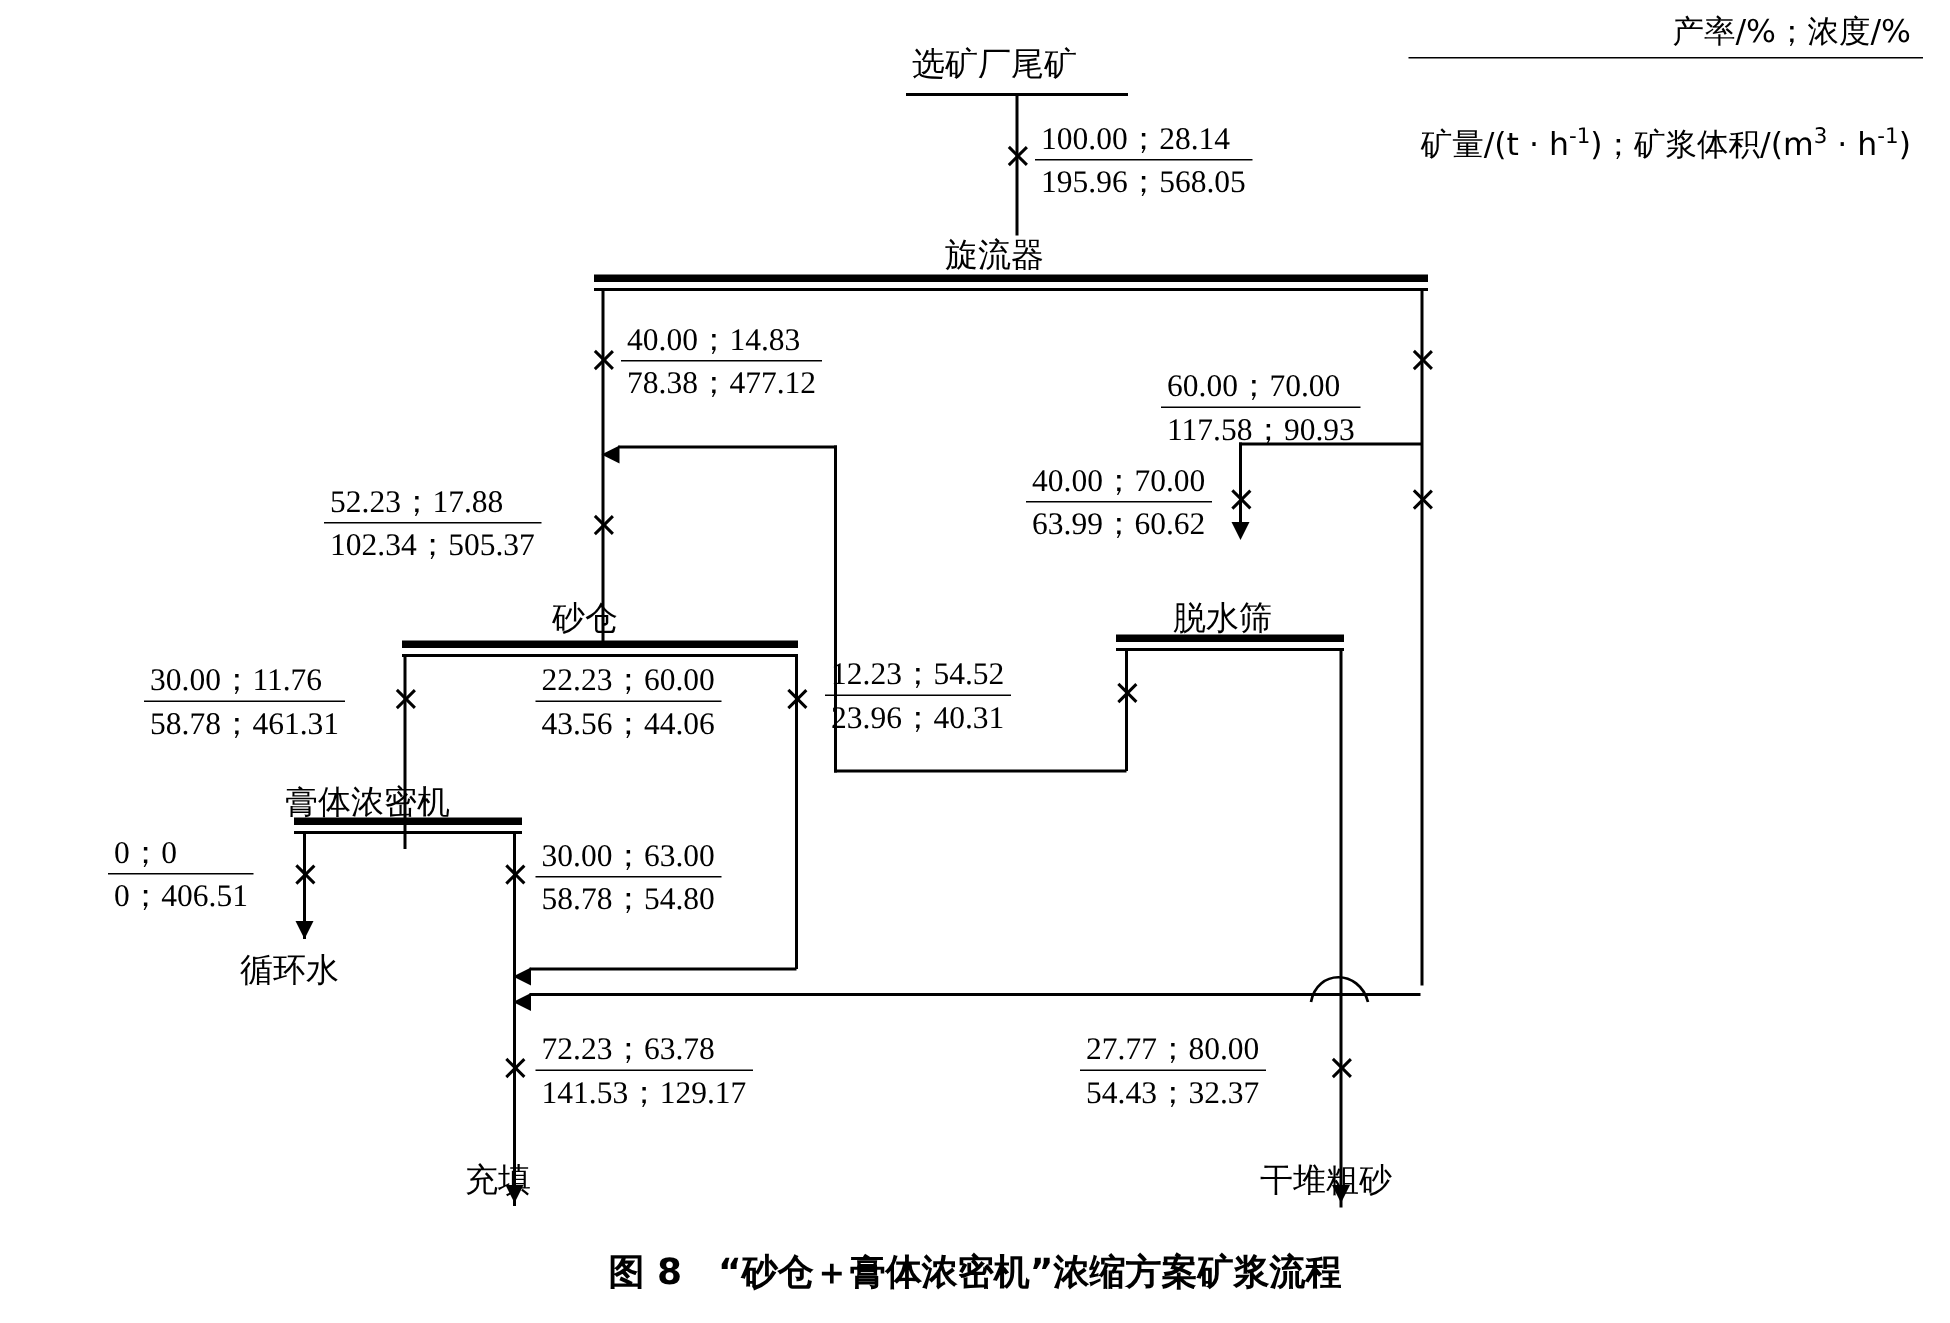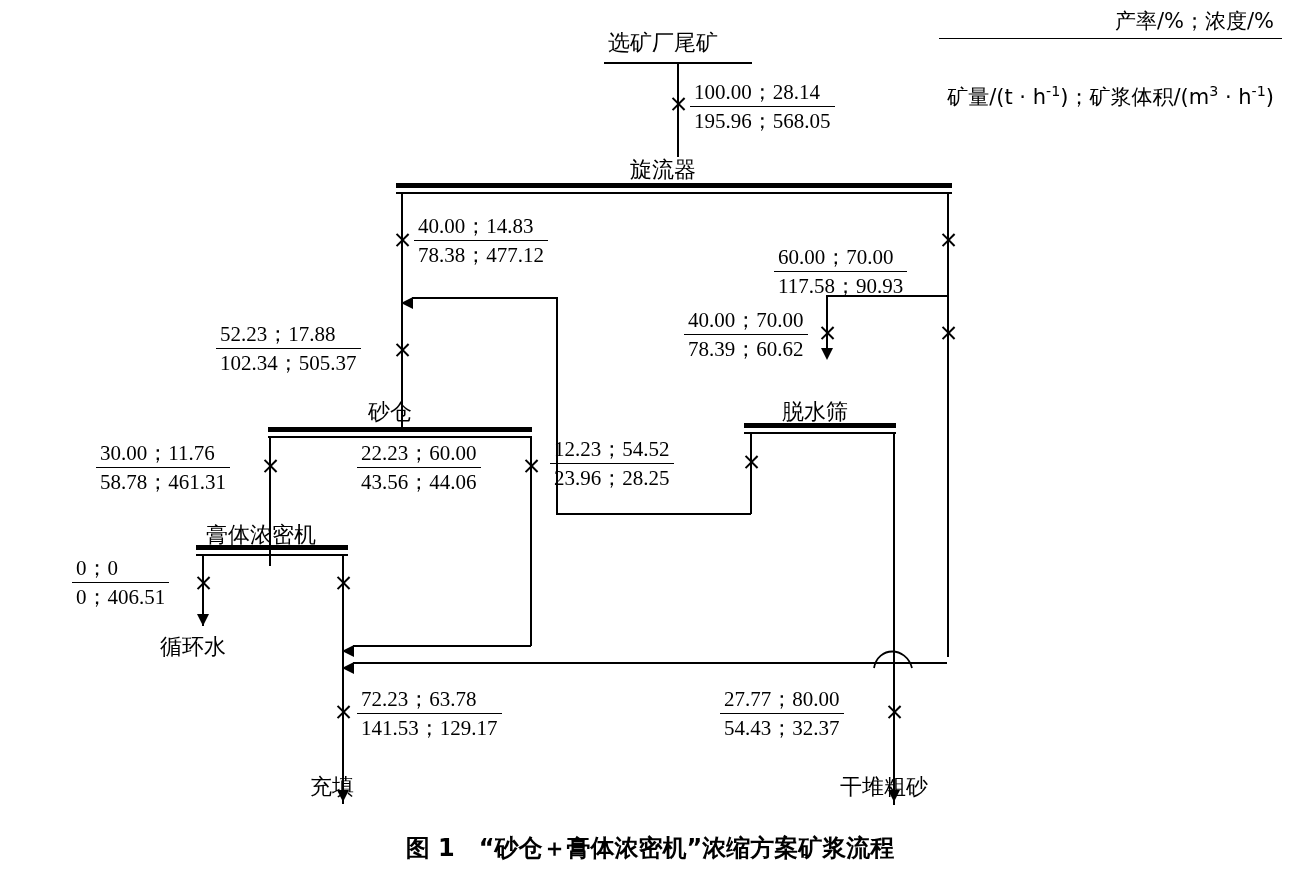--- a/index.html
+++ b/index.html
@@ -155,21 +155,21 @@
     <div class="top">60.00；70.00</div>
     <div class="bot">117.58；90.93</div>
   </div>
 
   <div class="hline" style="left:826px; top:295px; width:122px;"></div>
   <div class="vline" style="left:826px; top:295px; height:60px;"></div>
   <div class="arrow-down" style="left:827px; top:348px;"></div>
   <div class="xmark" style="left:827px; top:333px;"></div>
   <div class="flowlabel" style="left:684px; top:308px;">
     <div class="top">40.00；70.00</div>
-    <div class="bot">78.39；60.62</div>
+    <div class="bot">63.99；60.62</div>
   </div>
 
   <div class="xmark" style="left:948px; top:333px;"></div>
 
   <div class="hline" style="left:412px; top:297px; width:146px;"></div>
   <div class="arrow-left" style="left:401px; top:303px;"></div>
   <div class="vline" style="left:556px; top:297px; height:218px;"></div>
   <div class="hline" style="left:556px; top:513px; width:195px;"></div>
 
   <div class="xmark" style="left:402px; top:350px;"></div>
@@ -198,44 +198,48 @@
   </div>
 
   <div class="nodelabel" style="left:782px; top:397px;">脱水筛</div>
   <div class="thick" style="left:744px; top:423px; width:152px;"></div>
   <div class="hline" style="left:744px; top:432px; width:152px;"></div>
 
   <div class="vline" style="left:750px; top:432px; height:82px;"></div>
   <div class="xmark" style="left:751px; top:462px;"></div>
   <div class="flowlabel" style="left:550px; top:437px;">
     <div class="top">12.23；54.52</div>
-    <div class="bot">23.96；28.25</div>
+    <div class="bot">23.96；40.31</div>
   </div>
 
   <div class="vline" style="left:893px; top:432px; height:228px;"></div>
 
   <svg class="abs" style="left:872px; top:642px;" width="44" height="28">
     <path d="M2 26 C 6 4, 34 4, 40 26" fill="none" stroke="#000" stroke-width="1.8"></path>
   </svg>
 
-  <div class="nodelabel" style="left:206px; top:520px;">膏体浓密机</div>
+  <div class="nodelabel" style="left:190px; top:520px;">膏体浓密机</div>
   <div class="thick" style="left:196px; top:545px; width:152px;"></div>
   <div class="hline" style="left:196px; top:554px; width:152px;"></div>
 
   <div class="vline" style="left:202px; top:554px; height:72px;"></div>
   <div class="xmark" style="left:203px; top:583px;"></div>
   <div class="arrow-down" style="left:203px; top:614px;"></div>
   <div class="flowlabel" style="left:72px; top:556px;">
     <div class="top">0；0</div>
     <div class="bot">0；406.51</div>
   </div>
   <div class="termlabel" style="left:160px; top:632px;">循环水</div>
 
   <div class="vline" style="left:342px; top:554px; height:250px;"></div>
   <div class="xmark" style="left:343px; top:583px;"></div>
+  <div class="flowlabel" style="left:357px; top:558px;">
+    <div class="top">30.00；63.00</div>
+    <div class="bot">58.78；54.80</div>
+  </div>
 
   <div class="hline" style="left:353px; top:645px; width:178px;"></div>
   <div class="arrow-left" style="left:342px; top:651px;"></div>
 
   <div class="hline" style="left:353px; top:662px; width:594px;"></div>
   <div class="arrow-left" style="left:342px; top:668px;"></div>
 
   <div class="xmark" style="left:343px; top:712px;"></div>
   <div class="arrow-down" style="left:343px; top:790px;"></div>
   <div class="flowlabel" style="left:357px; top:687px;">
@@ -246,15 +250,15 @@
 
   <div class="vline" style="left:893px; top:660px; height:145px;"></div>
   <div class="xmark" style="left:894px; top:712px;"></div>
   <div class="arrow-down" style="left:894px; top:790px;"></div>
   <div class="flowlabel" style="left:720px; top:687px;">
     <div class="top">27.77；80.00</div>
     <div class="bot">54.43；32.37</div>
   </div>
   <div class="termlabel" style="left:840px; top:772px;">干堆粗砂</div>
 
-  <div id="caption">图 1　“砂仓＋膏体浓密机”浓缩方案矿浆流程</div>
+  <div id="caption">图 8　“砂仓＋膏体浓密机”浓缩方案矿浆流程</div>
 
 </div>
 
 </body></html>

